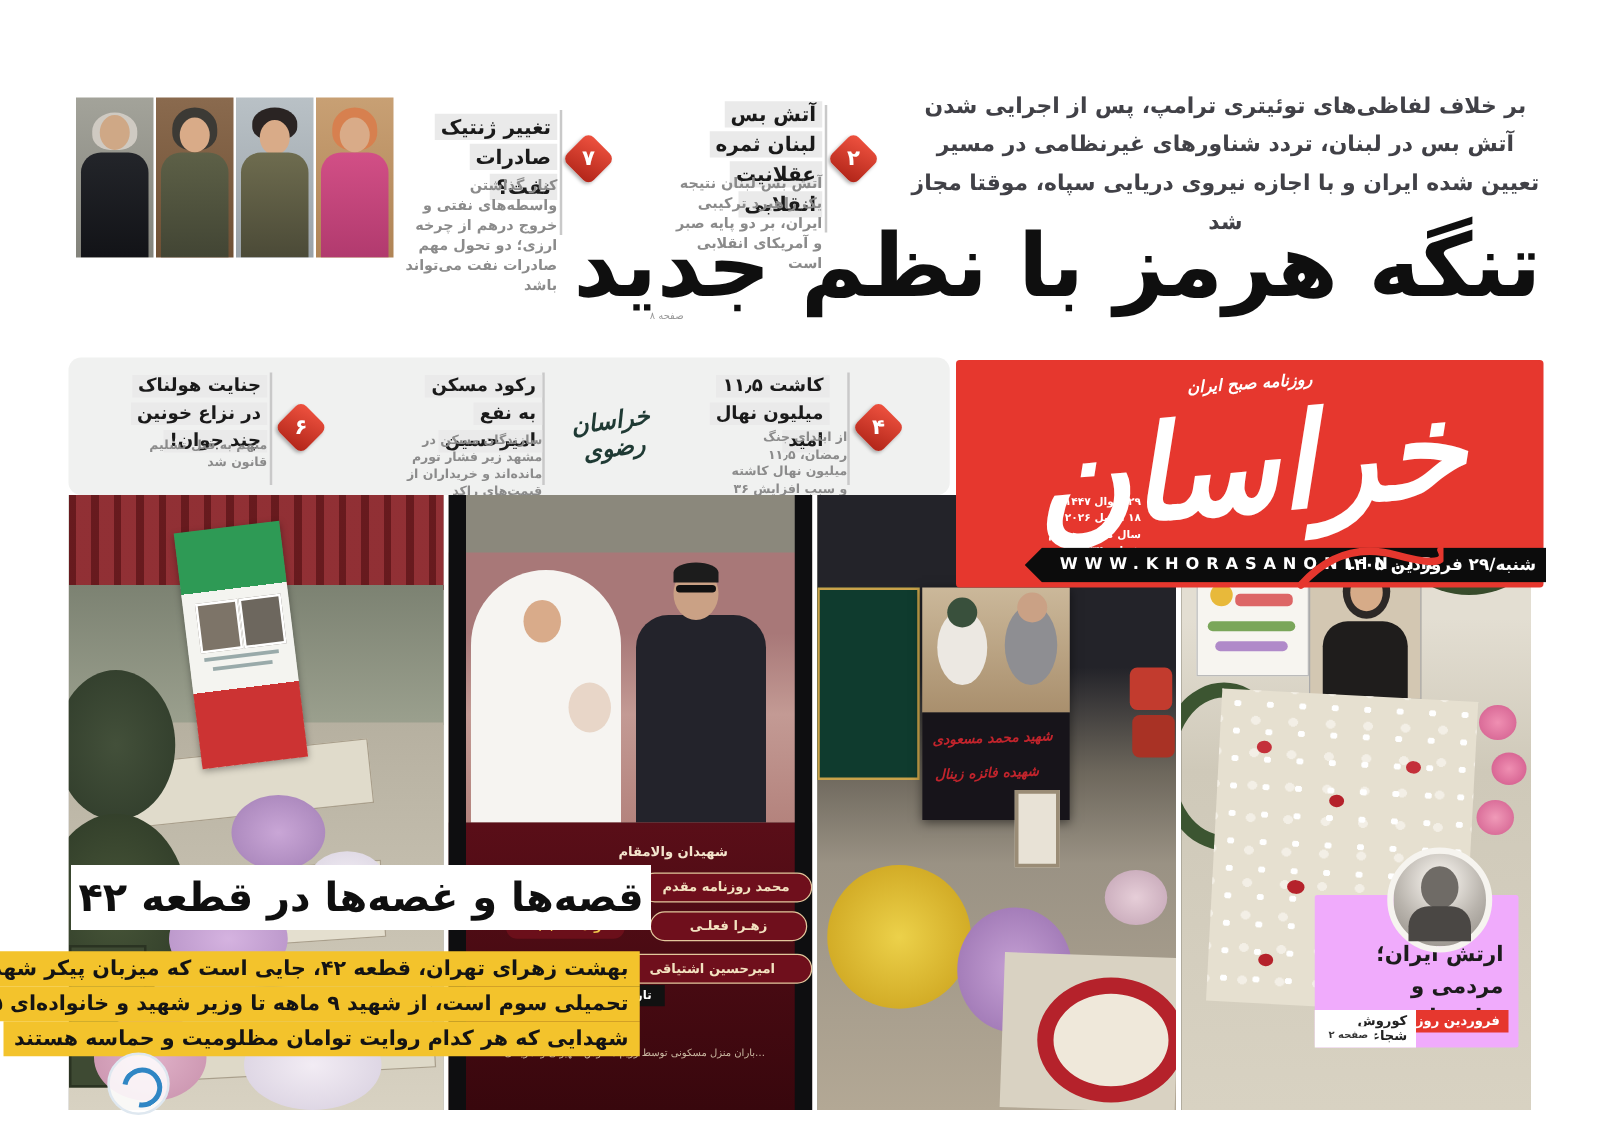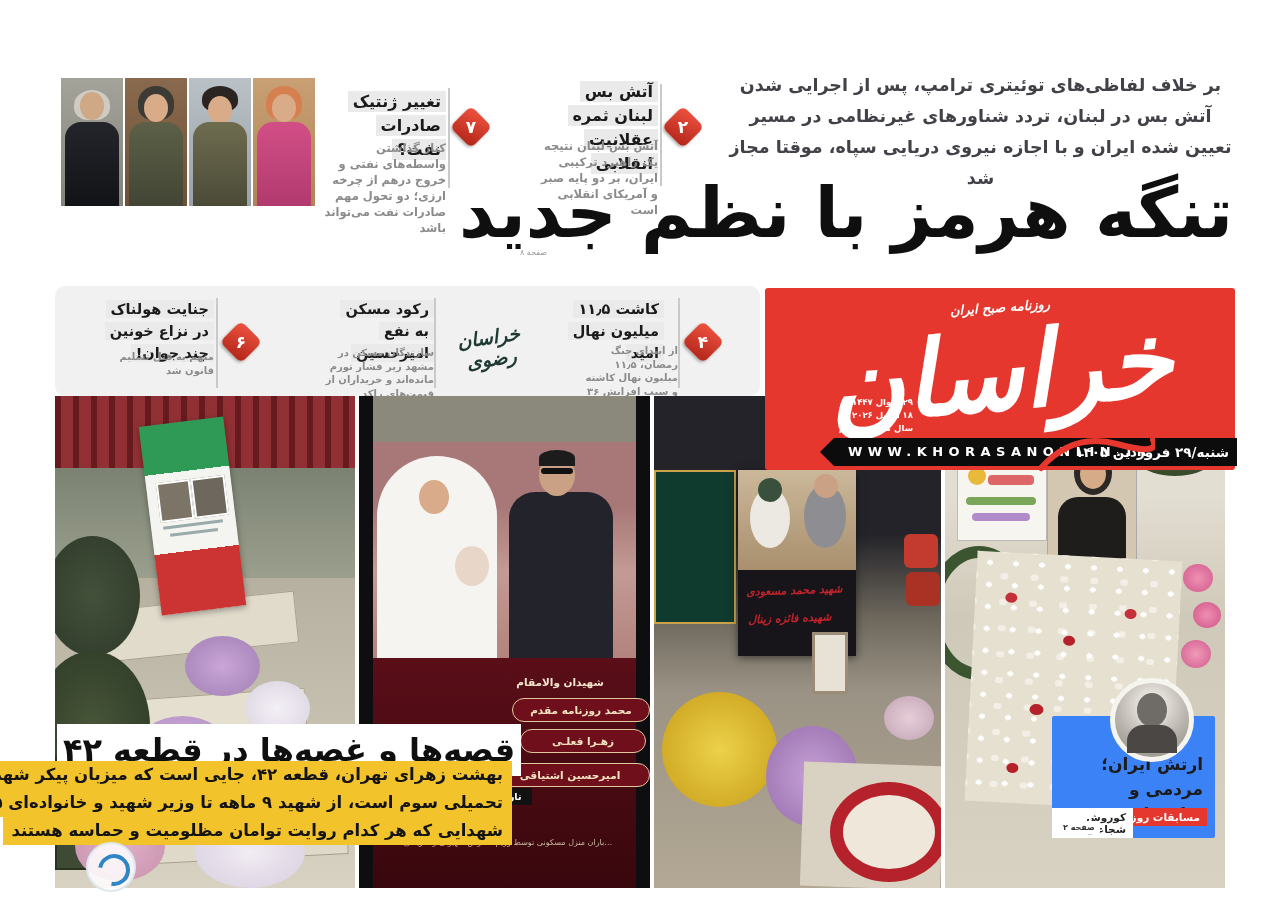--- a/index.html
+++ b/index.html
@@ -32,22 +32,22 @@
   .mast-info{color:#fff;font-size:8.5px;line-height:13px;text-align:right;font-weight:600;}
   .site-strip{background:#0c0c0c;clip-path:polygon(14px 0,100% 0,100% 100%,14px 100%,0 50%);}
   .site-url{color:#fff;font-weight:bold;font-size:13px;letter-spacing:.42em;line-height:28px;direction:ltr;}
   .site-date{color:#fff;font-weight:bold;font-size:13.5px;line-height:28px;}
   
   .collage{background:#fff;overflow:hidden;}
   .panel{position:absolute;top:0;height:492px;overflow:hidden;background:#8b887c;}
   .blob{position:absolute;border-radius:50%;}
   .pill{position:absolute;background:#6f0f1c;border:1px solid #e2c79c;border-radius:13px;color:#f3e2c0;font-size:10.5px;font-weight:bold;text-align:center;}
   .yline{position:absolute;background:#f3c32c;color:#141414;font-weight:bold;font-size:16.5px;padding:3px 9px;white-space:nowrap;line-height:22px;}
-  .feature-head{background:#fff;color:#0f0f0f;font-weight:900;font-size:32px;text-align:center;line-height:52px;white-space:nowrap;margin-top:32px;}
-  .note-box{background:#3b82f6;border-radius:2px;}
+  .feature-head{background:#fff;color:#0f0f0f;font-weight:900;font-size:32px;text-align:center;line-height:52px;white-space:nowrap;}
+  .note-box{background:#f0abfc;border-radius:2px;}
   .note-title{font-size:17px;font-weight:900;color:#1c1c1c;line-height:25px;text-align:right;padding-left:10px;}
   .tag-red{background:#e6372e;color:#fff;font-size:10.5px;font-weight:bold;padding:3px 7px;}
   .tag-white{background:#fff;color:#222;font-size:10.5px;font-weight:bold;padding:3px 7px;}
   .chip-page{background:#fff;color:#333;font-size:8px;font-weight:bold;padding:2px 5px;border-radius:2px;}
   .red-script{color:#c2242c;font-weight:bold;font-style:italic;font-size:11px;white-space:nowrap;}
   .tiny{font-size:8px;}
 </style>
 </head>
 <body>
 
@@ -148,21 +148,21 @@
         <div class="blob" style="left:60px;top:38px;width:30px;height:34px;background:#d9ab8a;"></div>
         <div class="blob" style="left:96px;top:104px;width:34px;height:40px;background:#e8d6c8;"></div>
         <div class="abs" style="left:150px;top:50px;width:104px;height:166px;border-radius:26px 26px 0 0;background:#23232b;"></div>
         <div class="blob" style="left:180px;top:12px;width:36px;height:42px;background:#caa185;"></div>
         <div class="abs" style="left:180px;top:8px;width:36px;height:16px;border-radius:50% 50% 0 0;background:#1c1c1c;"></div>
         <div class="abs" style="left:182px;top:26px;width:32px;height:6px;background:#111;border-radius:3px;"></div>
       </div>
       <div class="abs" style="left:0;top:262px;width:291px;height:230px;background:linear-gradient(180deg,#5a0e18,#38070d);"></div>
       <div class="abs" style="left:0;top:0;width:14px;height:492px;background:#0e0e10;"></div>
       <div class="abs" style="left:277px;top:0;width:14px;height:492px;background:#0e0e10;"></div>
-      <div class="abs" style="left:136px;top:280px;width:130px;color:#f3e5cd;font-size:10.5px;font-weight:bold;text-align:center;">شهیدان والامقام</div>
+      <div class="abs" style="left:136px;top:280px;width:130px;color:#f3e5cd;font-size:10.5px;font-weight:bold;text-align:left;">شهیدان والامقام</div>
       <div class="pill" style="left:153px;top:302px;width:136px;height:22px;line-height:22px;">محمد روزنامه مقدم</div>
       <div class="pill" style="left:161px;top:333px;width:124px;height:22px;line-height:22px;">زهـرا فعلـی</div>
       <div class="pill" style="left:131px;top:367px;width:158px;height:22px;line-height:22px;">امیرحسین اشتیاقی</div>
       <div class="abs" style="left:46px;top:337px;width:95px;height:18px;line-height:18px;background:#6b0f1a;border-radius:9px;color:#f1c84c;font-size:9.5px;font-weight:bold;text-align:center;">تولد : ۷۲/۲/۲۸</div>
       <div class="abs" style="left:129px;top:392px;width:44px;height:17px;line-height:17px;background:#111;color:#fff;font-size:9.5px;font-weight:bold;text-align:center;">تاریخ</div>
       <div class="abs" style="left:4px;top:424px;color:#e9c75c;font-size:9.5px;font-weight:bold;">نحوه شهادت</div>
       <div class="abs tiny" style="left:4px;top:442px;width:282px;color:#cbb9a2;text-align:center;">…باران منزل مسکونی توسط رژیم منحوس صهیونی و آمریکای…</div>
     </div>
 
     <div class="panel" style="left:599px;width:287px;">
@@ -239,21 +239,21 @@
   </svg>
 
   <div class="abs feature-head" style="left:57px;top:692px;width:464px;height:52px;z-index:6;">قصه‌ها و غصه‌ها در قطعه ۴۲</div>
   <div class="yline" style="right:768px;top:761px;z-index:6;">بهشت زهرای تهران، قطعه ۴۲، جایی است که میزبان پیکر شهدای جنگ</div>
   <div class="yline" style="right:768px;top:789px;z-index:6;">تحمیلی سوم است، از شهید ۹ ماهه تا وزیر شهید و خانواده‌ای ۵ نفره و...</div>
   <div class="yline" style="right:768px;top:817px;z-index:6;">شهدایی که هر کدام روایت توامان مظلومیت و حماسه هستند</div>
 
   <div class="abs note-box" style="right:65px;top:716px;width:163px;height:122px;z-index:6;">
     <div class="note-title" style="position:absolute;right:12px;top:36px;">ارتش ایران؛</div>
     <div class="note-title" style="position:absolute;right:12px;top:61px;">مردمی و پرافتخار</div>
-    <div class="tag-red" style="position:absolute;right:8px;top:92px;">مسابقات روز</div>
+    <div class="tag-red" style="position:absolute;right:8px;top:92px;">فروردین روز</div>
     <div class="tag-white" style="position:absolute;right:82px;top:92px;">کوروش شجاعی</div>
     <div class="chip-page" style="position:absolute;left:6px;bottom:4px;">صفحه ۲</div>
   </div>
   <div class="abs" style="right:86px;top:678px;width:74px;height:74px;border-radius:50%;z-index:7;border:5px solid #f6f4ef;background:radial-gradient(circle at 50% 30%,#e8e4de 0 18%,#b9b4ad 55%,#8c8780);">
     <div class="blob" style="left:22px;top:10px;width:30px;height:34px;background:#6f6b66;"></div>
     <div class="abs" style="left:12px;top:42px;width:50px;height:28px;border-radius:16px 16px 0 0;background:#4a4744;"></div>
   </div>
 
   <div class="abs" style="left:86px;top:842px;width:46px;height:46px;border-radius:50%;background:rgba(255,255,255,.85);z-index:7;border:2px solid #dfe8f0;">
     <div class="abs" style="left:10px;top:10px;width:24px;height:24px;border-radius:50%;border:4px solid #2f86c4;border-left-color:transparent;transform:rotate(-35deg);"></div>

